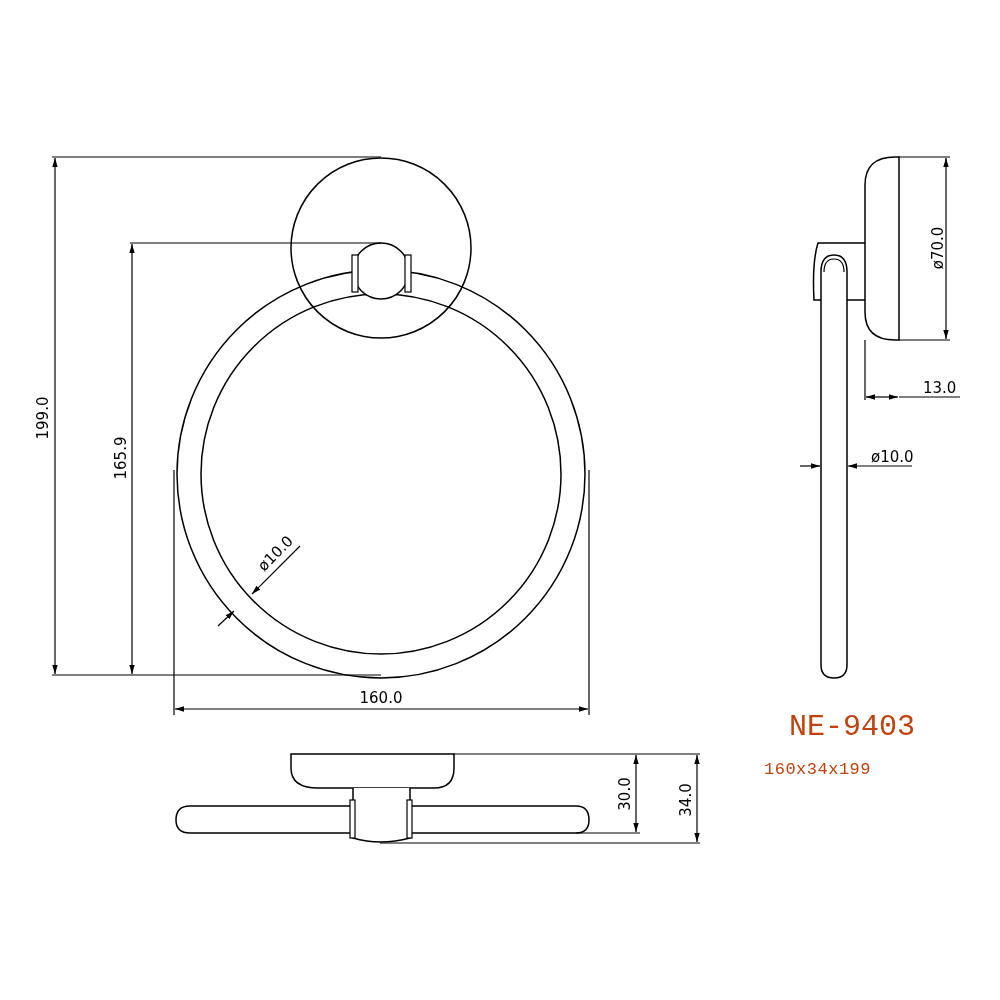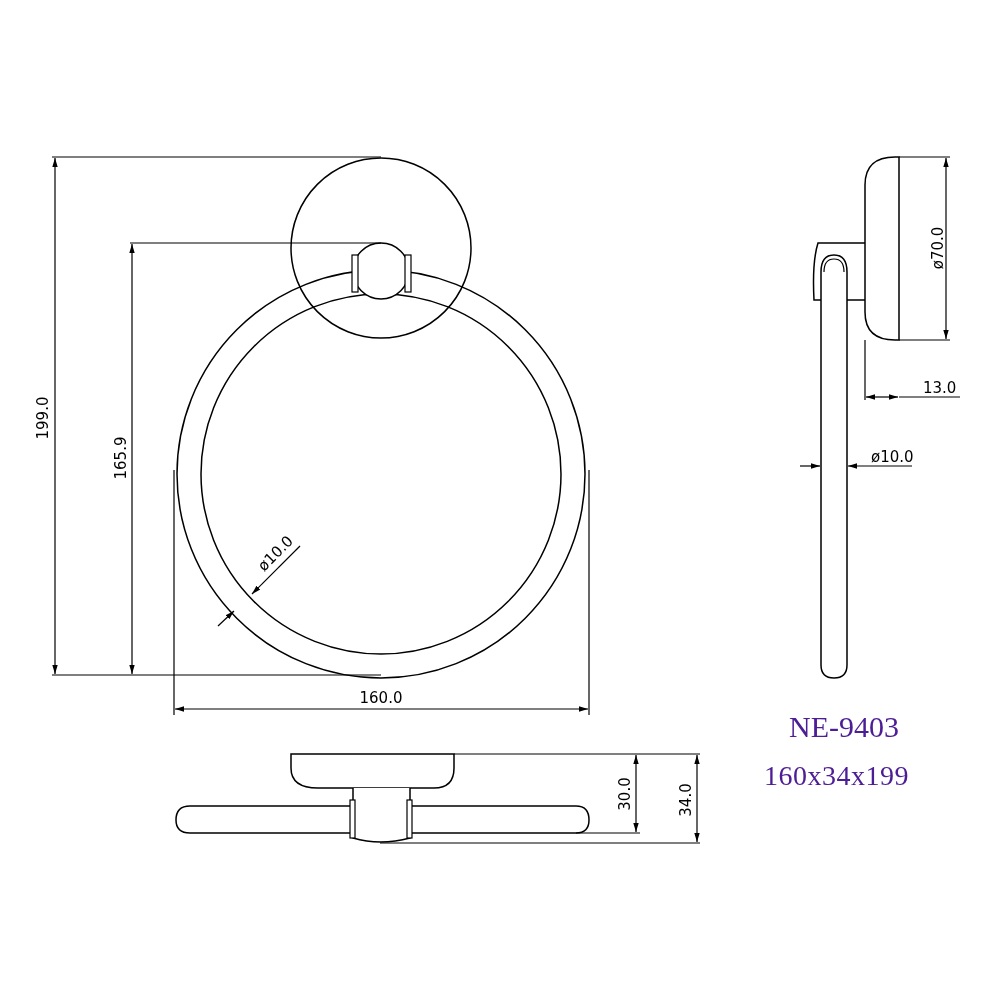--- a/index.html
+++ b/index.html
@@ -1,23 +1,23 @@
 <!DOCTYPE html>
 <html><head>
   <meta charset="utf-8">
   <style>
     html, body { margin: 0; padding: 0; background: #ffffff; }
     body { width: 1000px; height: 1000px; position: relative; overflow: hidden; }
     svg { position: absolute; left: 0; top: 0; }
     .ln { stroke: #000; stroke-width: 1.5; fill: none; }
     .ln2 { stroke: #000; stroke-width: 1.2; fill: none; }
     .dim { font-family: "DejaVu Sans", sans-serif; font-size: 15px; fill: #000; }
-    .title { position: absolute; font-family: Liberation Serif, serif; color: #4c1d95; }
+    .title { position: absolute; font-family: Liberation Mono, monospace; color: #c2410c; }
     #model { left: 789px; top: 710px; font-size: 30px; }
-    #size { left: 764px; top: 760px; font-size: 28px; letter-spacing: 0.5px; }
+    #size { left: 764px; top: 760px; font-size: 17px; letter-spacing: 0.5px; }
   </style>
 </head>
 <body>
 
 <svg width="1000" height="1000" viewBox="0 0 1000 1000">
   <defs>
     <marker id="arr" viewBox="0 0 10 10" refX="10" refY="5" markerWidth="9" markerHeight="9" orient="auto-start-reverse" markerUnits="userSpaceOnUse">
       <path d="M0,2 L10,5 L0,8 Z" fill="#000"></path>
     </marker>
   </defs>

